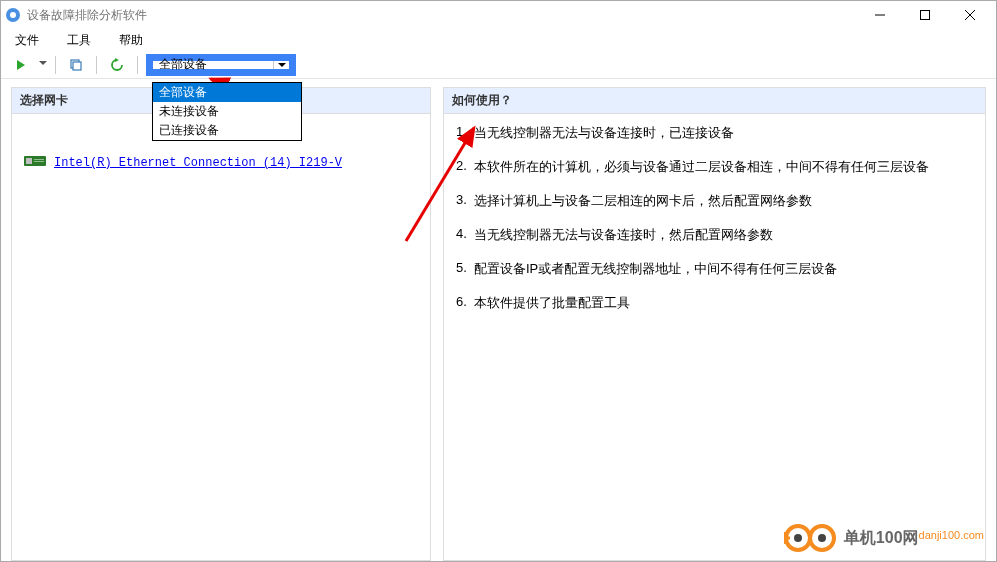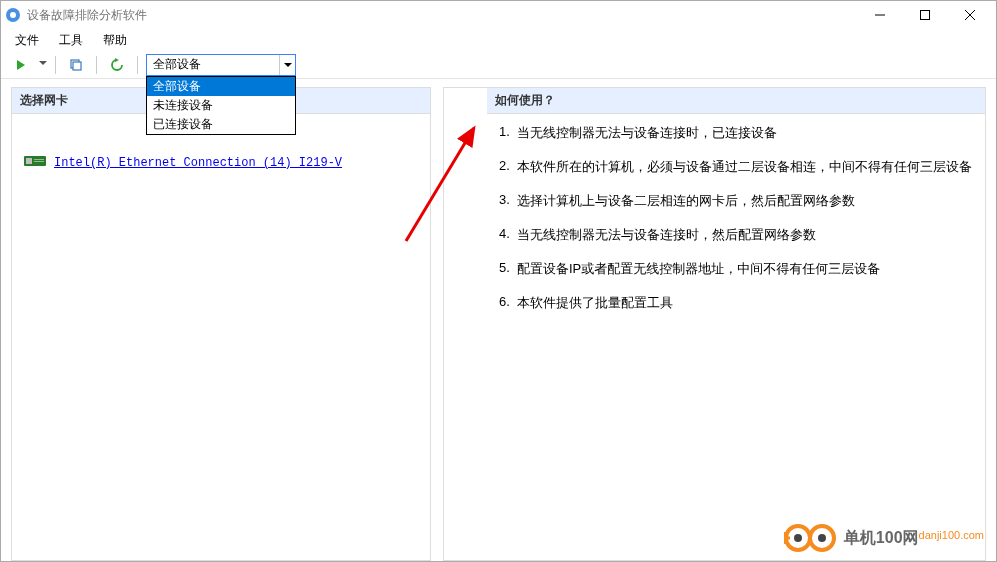--- a/index.html
+++ b/index.html
@@ -42,21 +42,21 @@
       justify-content: center;
       color: #000;
       font-size: 10px;
     }
     .win-btn svg { pointer-events: none; }
     .menubar {
       height: 22px;
       display: flex;
       align-items: center;
       padding: 0 6px;
-      gap: 4px;
+      gap: 12px;
       font-size: 12px;
     }
     .menubar .menu-item {
       padding: 2px 8px;
       cursor: pointer;
     }
     .toolbar {
       height: 28px;
       display: flex;
       align-items: center;
@@ -75,21 +75,21 @@
     .tool-sep {
       width: 1px;
       height: 18px;
       background: #ccc;
       margin: 0 2px;
     }
     .device-combo {
       position: relative;
       width: 150px;
       height: 22px;
-      border: 1px solid #3b82f6;
+      border: 7px solid #3b82f6;
       background: #fff;
       display: flex;
       align-items: center;
       font-size: 12px;
     }
     .device-combo .combo-text {
       flex: 1;
       padding: 0 6px;
     }
     .device-combo .combo-arrow {
@@ -123,21 +123,21 @@
       height: calc(100% - 78px);
       padding: 8px 10px 0 10px;
       gap: 12px;
     }
     .panel {
       border: 1px solid #ddd;
       display: flex;
       flex-direction: column;
     }
     .left-panel { width: 420px; }
-    .right-panel { flex: 1; padding-left: 43px; }
+    .right-panel { flex: 1; }
     .panel-header {
       background: linear-gradient(to right, #e5efff, #e5efff);
       color: #333;
       font-weight: bold;
       padding: 4px 8px;
       font-size: 12px;
       border-bottom: 1px solid #ddd;
     }
     .panel-body {
       flex: 1;

